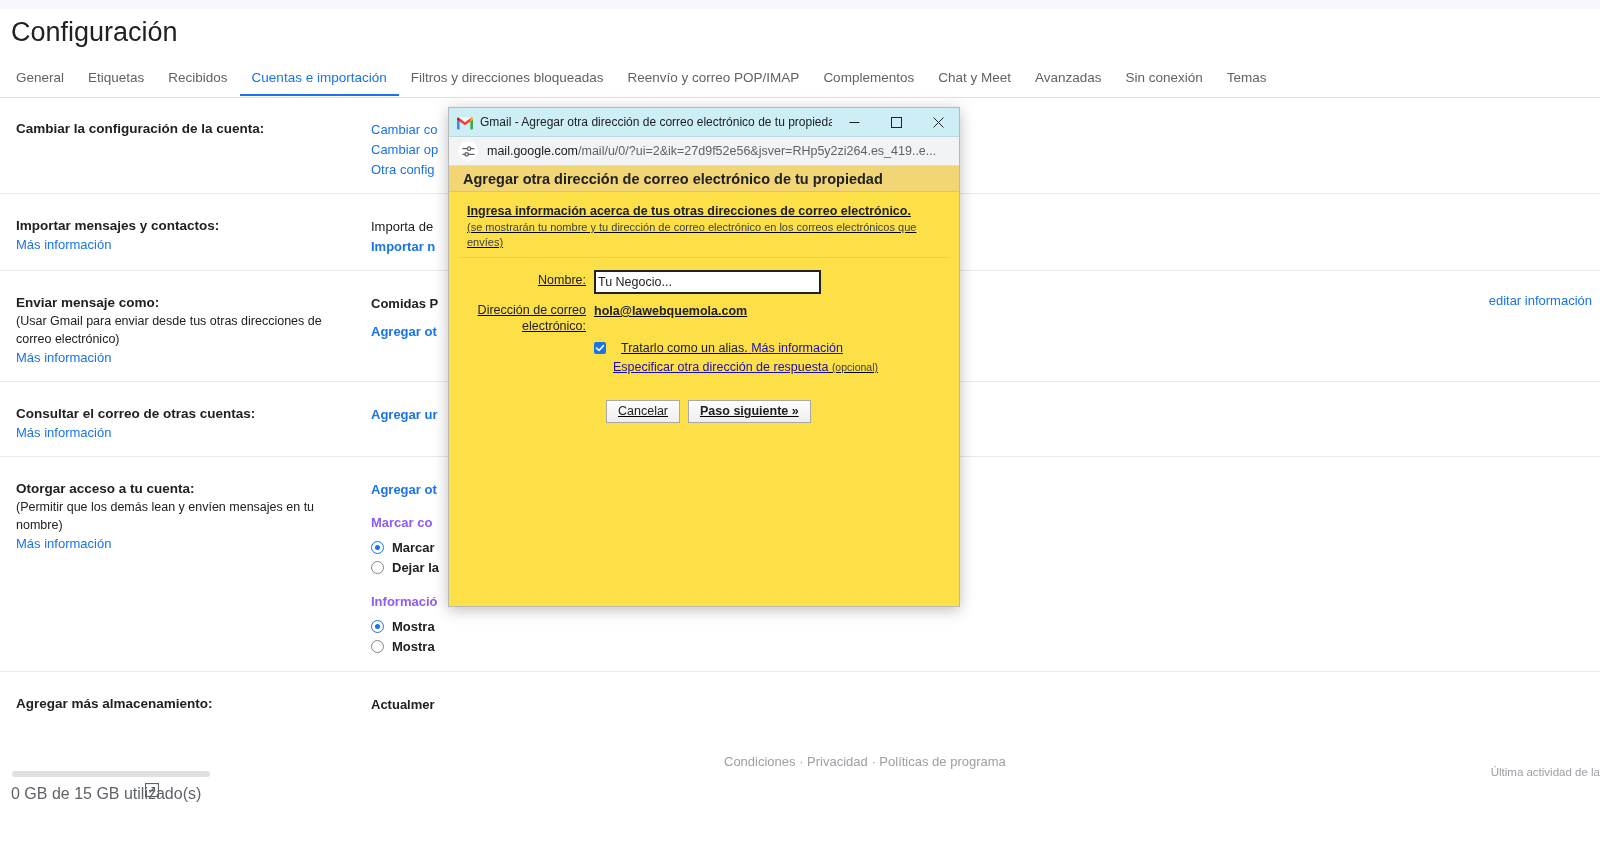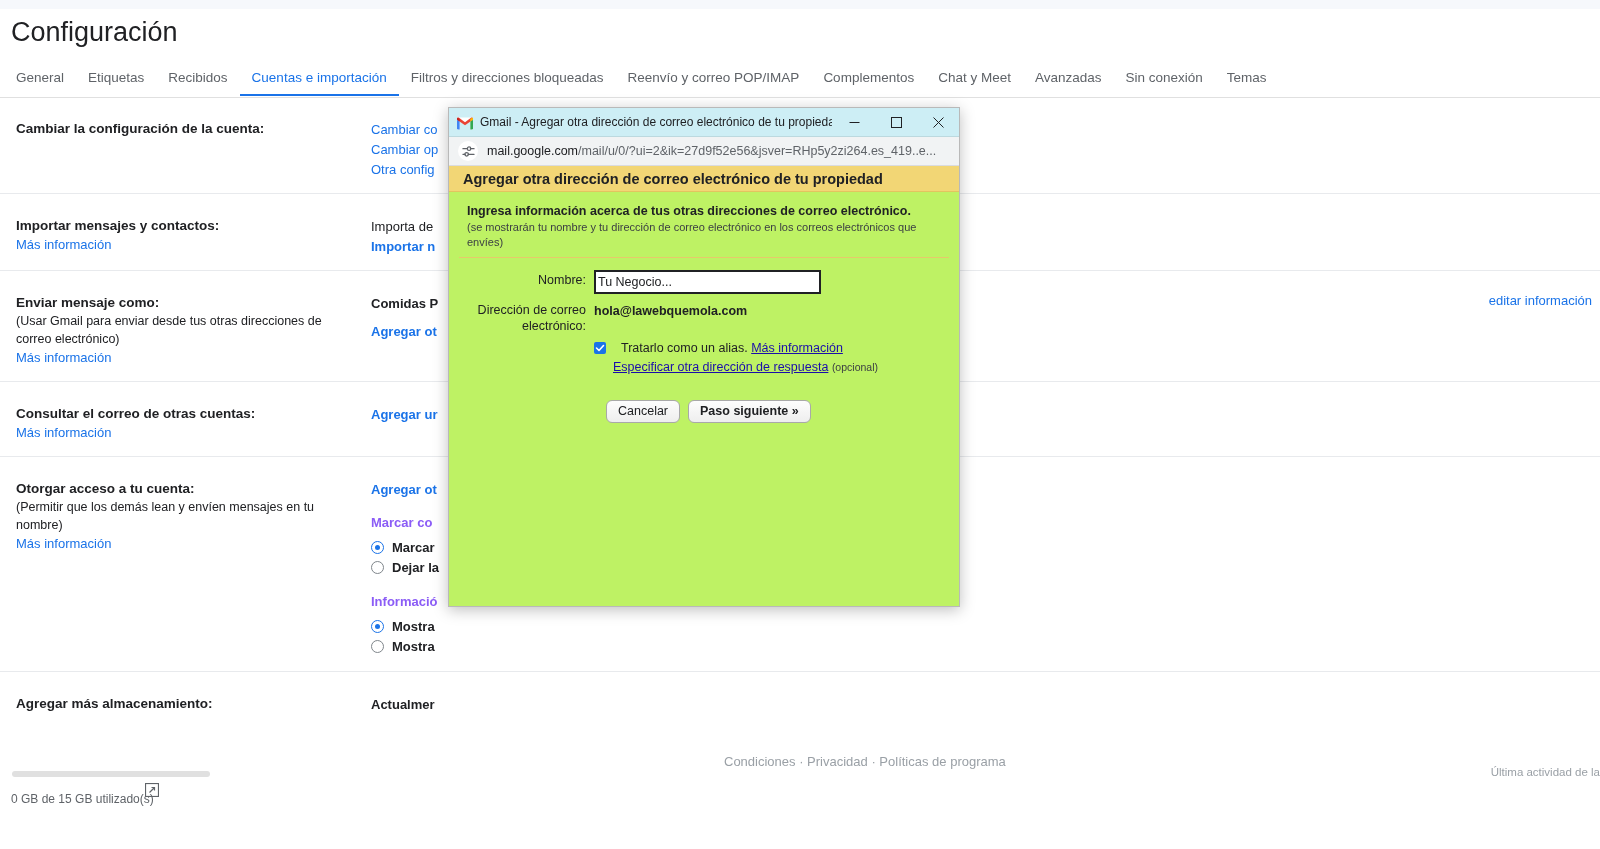--- a/index.html
+++ b/index.html
@@ -188,24 +188,23 @@
   .storage-bar {
     position: absolute;
     left: 12px; top: 22px;
     width: 198px; height: 6px;
     background: #e0e0e0;
     border-radius: 3px;
   }
   .storage-text {
     position: absolute;
     left: 11px; top: 36px;
-    font-size: 12px;
+    font-size: 16px;
     color: #5f6368;
     white-space: nowrap;
-    margin-top: 7px;
   }
   .storage-ext-icon {
     position: absolute;
     left: 145px; top: 34px;
     width: 14px; height: 14px;
   }
   .footer-center {
     position: absolute;
     left: 724px; top: 5px;
     font-size: 13px;
@@ -301,23 +300,24 @@
     box-sizing: border-box;
     border-bottom: 1px solid #e2c45f;
   }
   .dlg-header-text {
     font-size: 14.5px;
     font-weight: bold;
     color: #202124;
     white-space: nowrap;
   }
   .dlg-body {
-    background: #bef264;
+    background: #fde047;
     padding: 8px 0 0 0;
     height: 100%;
+    text-decoration: underline;
   }
   .dlg-intro {
     padding: 3px 14px 0 18px;
   }
   .dlg-intro-1 {
     font-size: 12.5px;
     font-weight: bold;
     color: #202124;
     line-height: 17px;
   }
@@ -414,21 +414,21 @@
     padding-left: 157px;
     display: flex;
     gap: 8px;
   }
   .btn {
     font-family: "Liberation Sans", sans-serif;
     font-size: 12.5px;
     color: #202124;
     background: linear-gradient(#fdfdfd, #eeeeee);
     border: 1px solid #a9a9a9;
-    border-radius: 6px;
+    border-radius: 0;
     padding: 3px 11px;
     cursor: pointer;
     line-height: 15px;
   }
   .btn.primary { font-weight: bold; }
 </style>
 </head>
 <body>
 
 <div class="top-band"></div>

